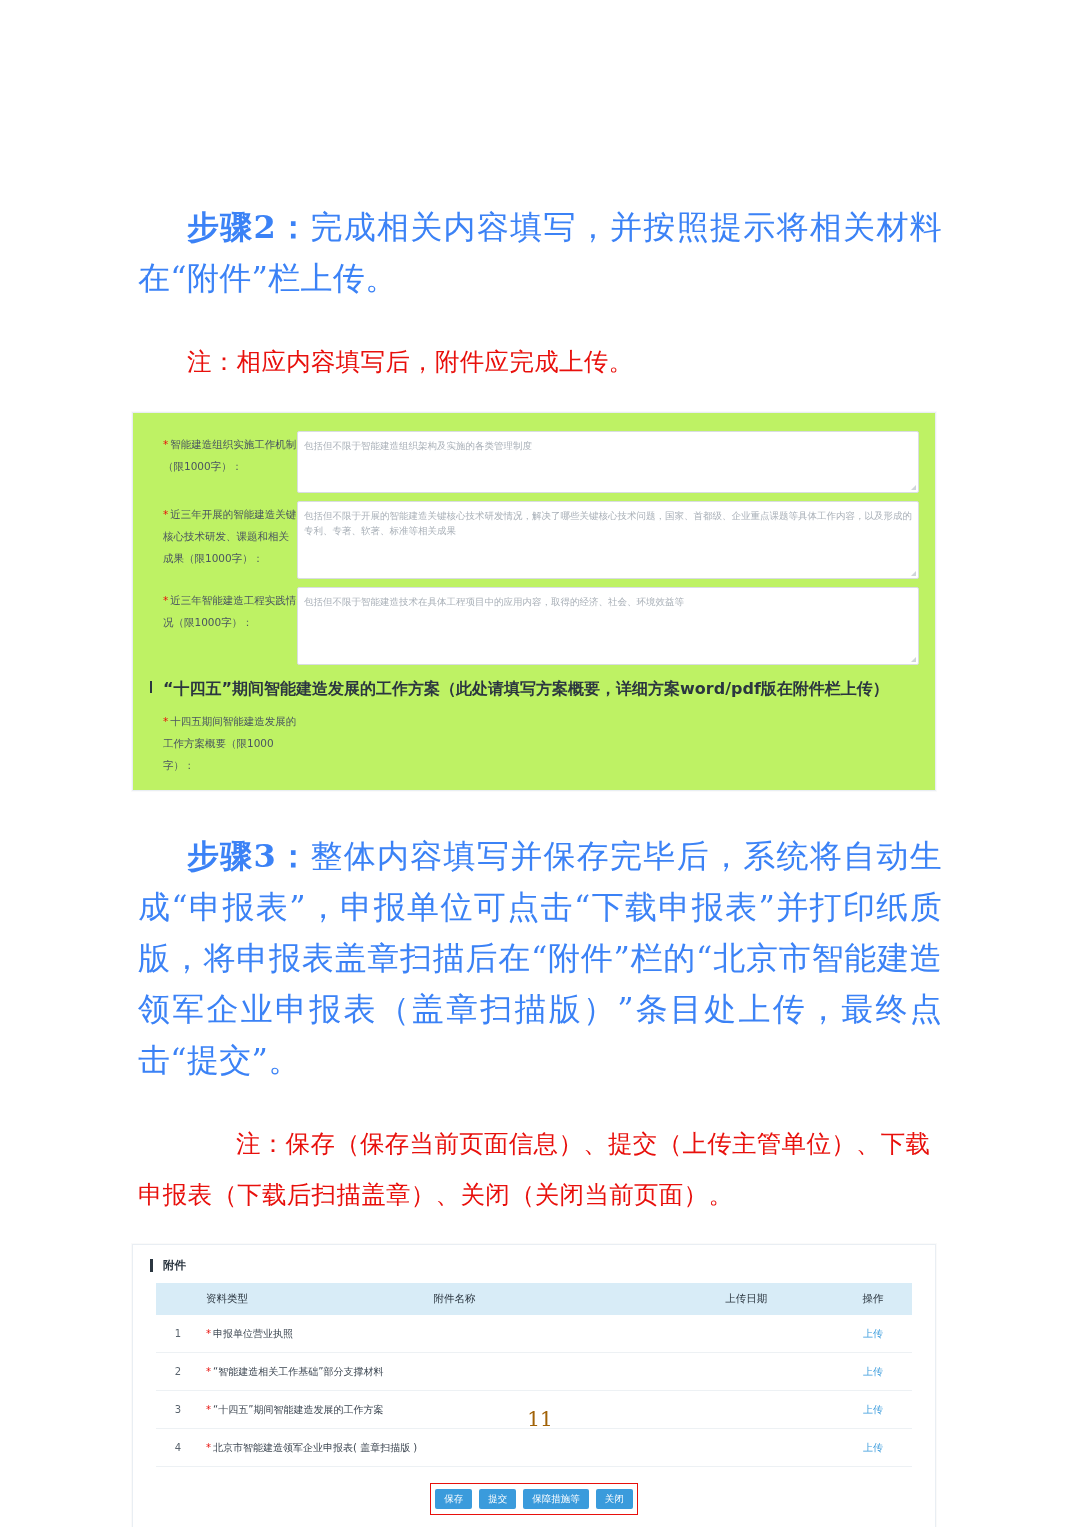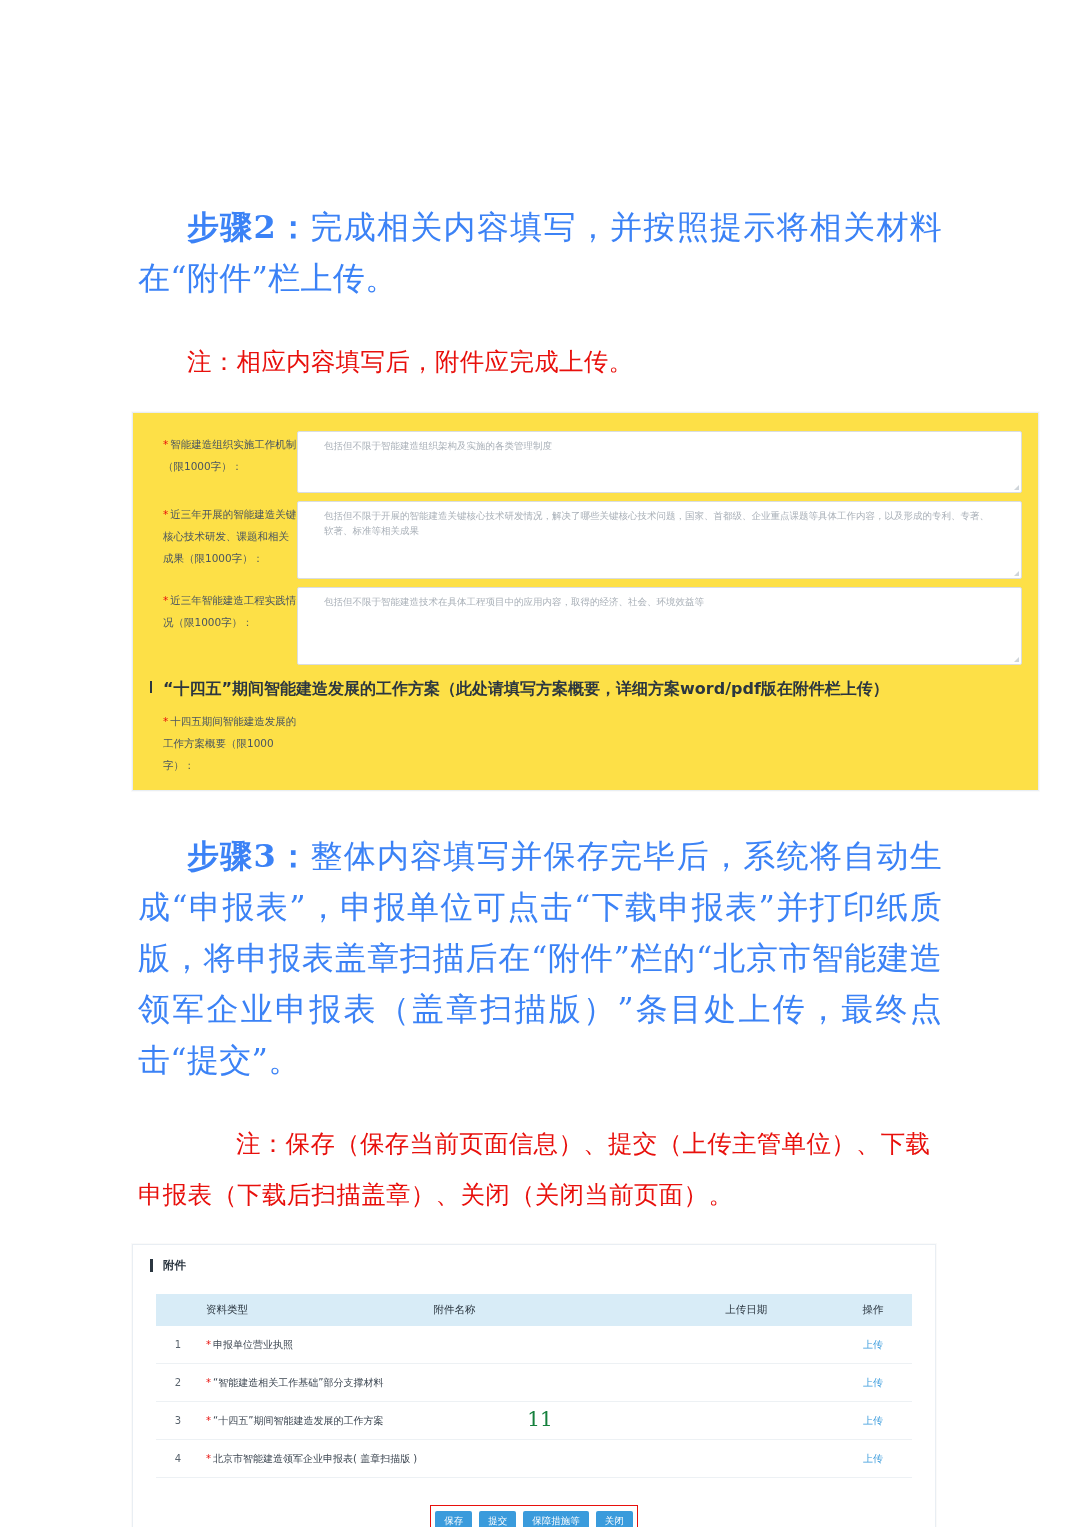--- a/index.html
+++ b/index.html
@@ -46,25 +46,25 @@
   .spacer-8 { height: 8px; }
 
   
   .shot {
     margin: 18px 0 0 0;
     background: #ffffff;
     border: 1px solid #e9eef3;
     box-shadow: 0 0 0 1px rgba(0,0,0,0.02);
   }
   .form-shot {
-    width: 907px;
+    width: 804px;
     margin-left: -6px;
     padding: 14px 0 10px 0;
     box-sizing: border-box;
-    background: #fde047;
+    background: #bef264;
   }
   .form-row {
     display: flex;
     align-items: flex-start;
     padding: 4px 16px 4px 16px;
   }
   .form-label {
     width: 148px;
     flex: 0 0 148px;
     font-size: 10.5px;
@@ -74,21 +74,21 @@
     padding-left: 14px;
     box-sizing: border-box;
   }
   .req { color: #e8100c; margin-right: 2px; }
   .form-field {
     flex: 1 1 auto;
     border: 1px solid #d9dde2;
     border-radius: 2px;
     background: #fff;
     min-height: 62px;
-    padding: 6px 26px;
+    padding: 6px 6px;
     font-size: 9.5px;
     line-height: 15px;
     color: #a9b0b8;
     position: relative;
     box-sizing: border-box;
   }
   .form-field.tall { min-height: 78px; }
   .form-field::after {
     content: "";
     position: absolute;
@@ -133,21 +133,21 @@
   .attach-title .bar {
     position: absolute;
     left: 17px;
     top: 14px;
     width: 2.5px;
     height: 13px;
     background: #2b3640;
   }
   table.attach {
     width: 756px;
-    margin: 11px auto;
+    margin: 0 auto;
     border-collapse: collapse;
     font-size: 10px;
     color: #3d4752;
   }
   table.attach thead th {
     background: #d8ecf7;
     font-weight: normal;
     color: #2b3640;
     font-size: 10.5px;
     padding: 9px 6px;
@@ -191,21 +191,21 @@
   }
 
   .page-num {
     position: absolute;
     left: 0;
     right: 0;
     bottom: 96px;
     text-align: center;
     font-family: "DejaVu Serif", serif;
     font-size: 20px;
-    color: #15803d;
+    color: #a16207;
   }
 </style>
 </head>
 <body>
 
 <div class="page">
 
   <div style="height:170px"></div>
 
   <p class="para indent">

